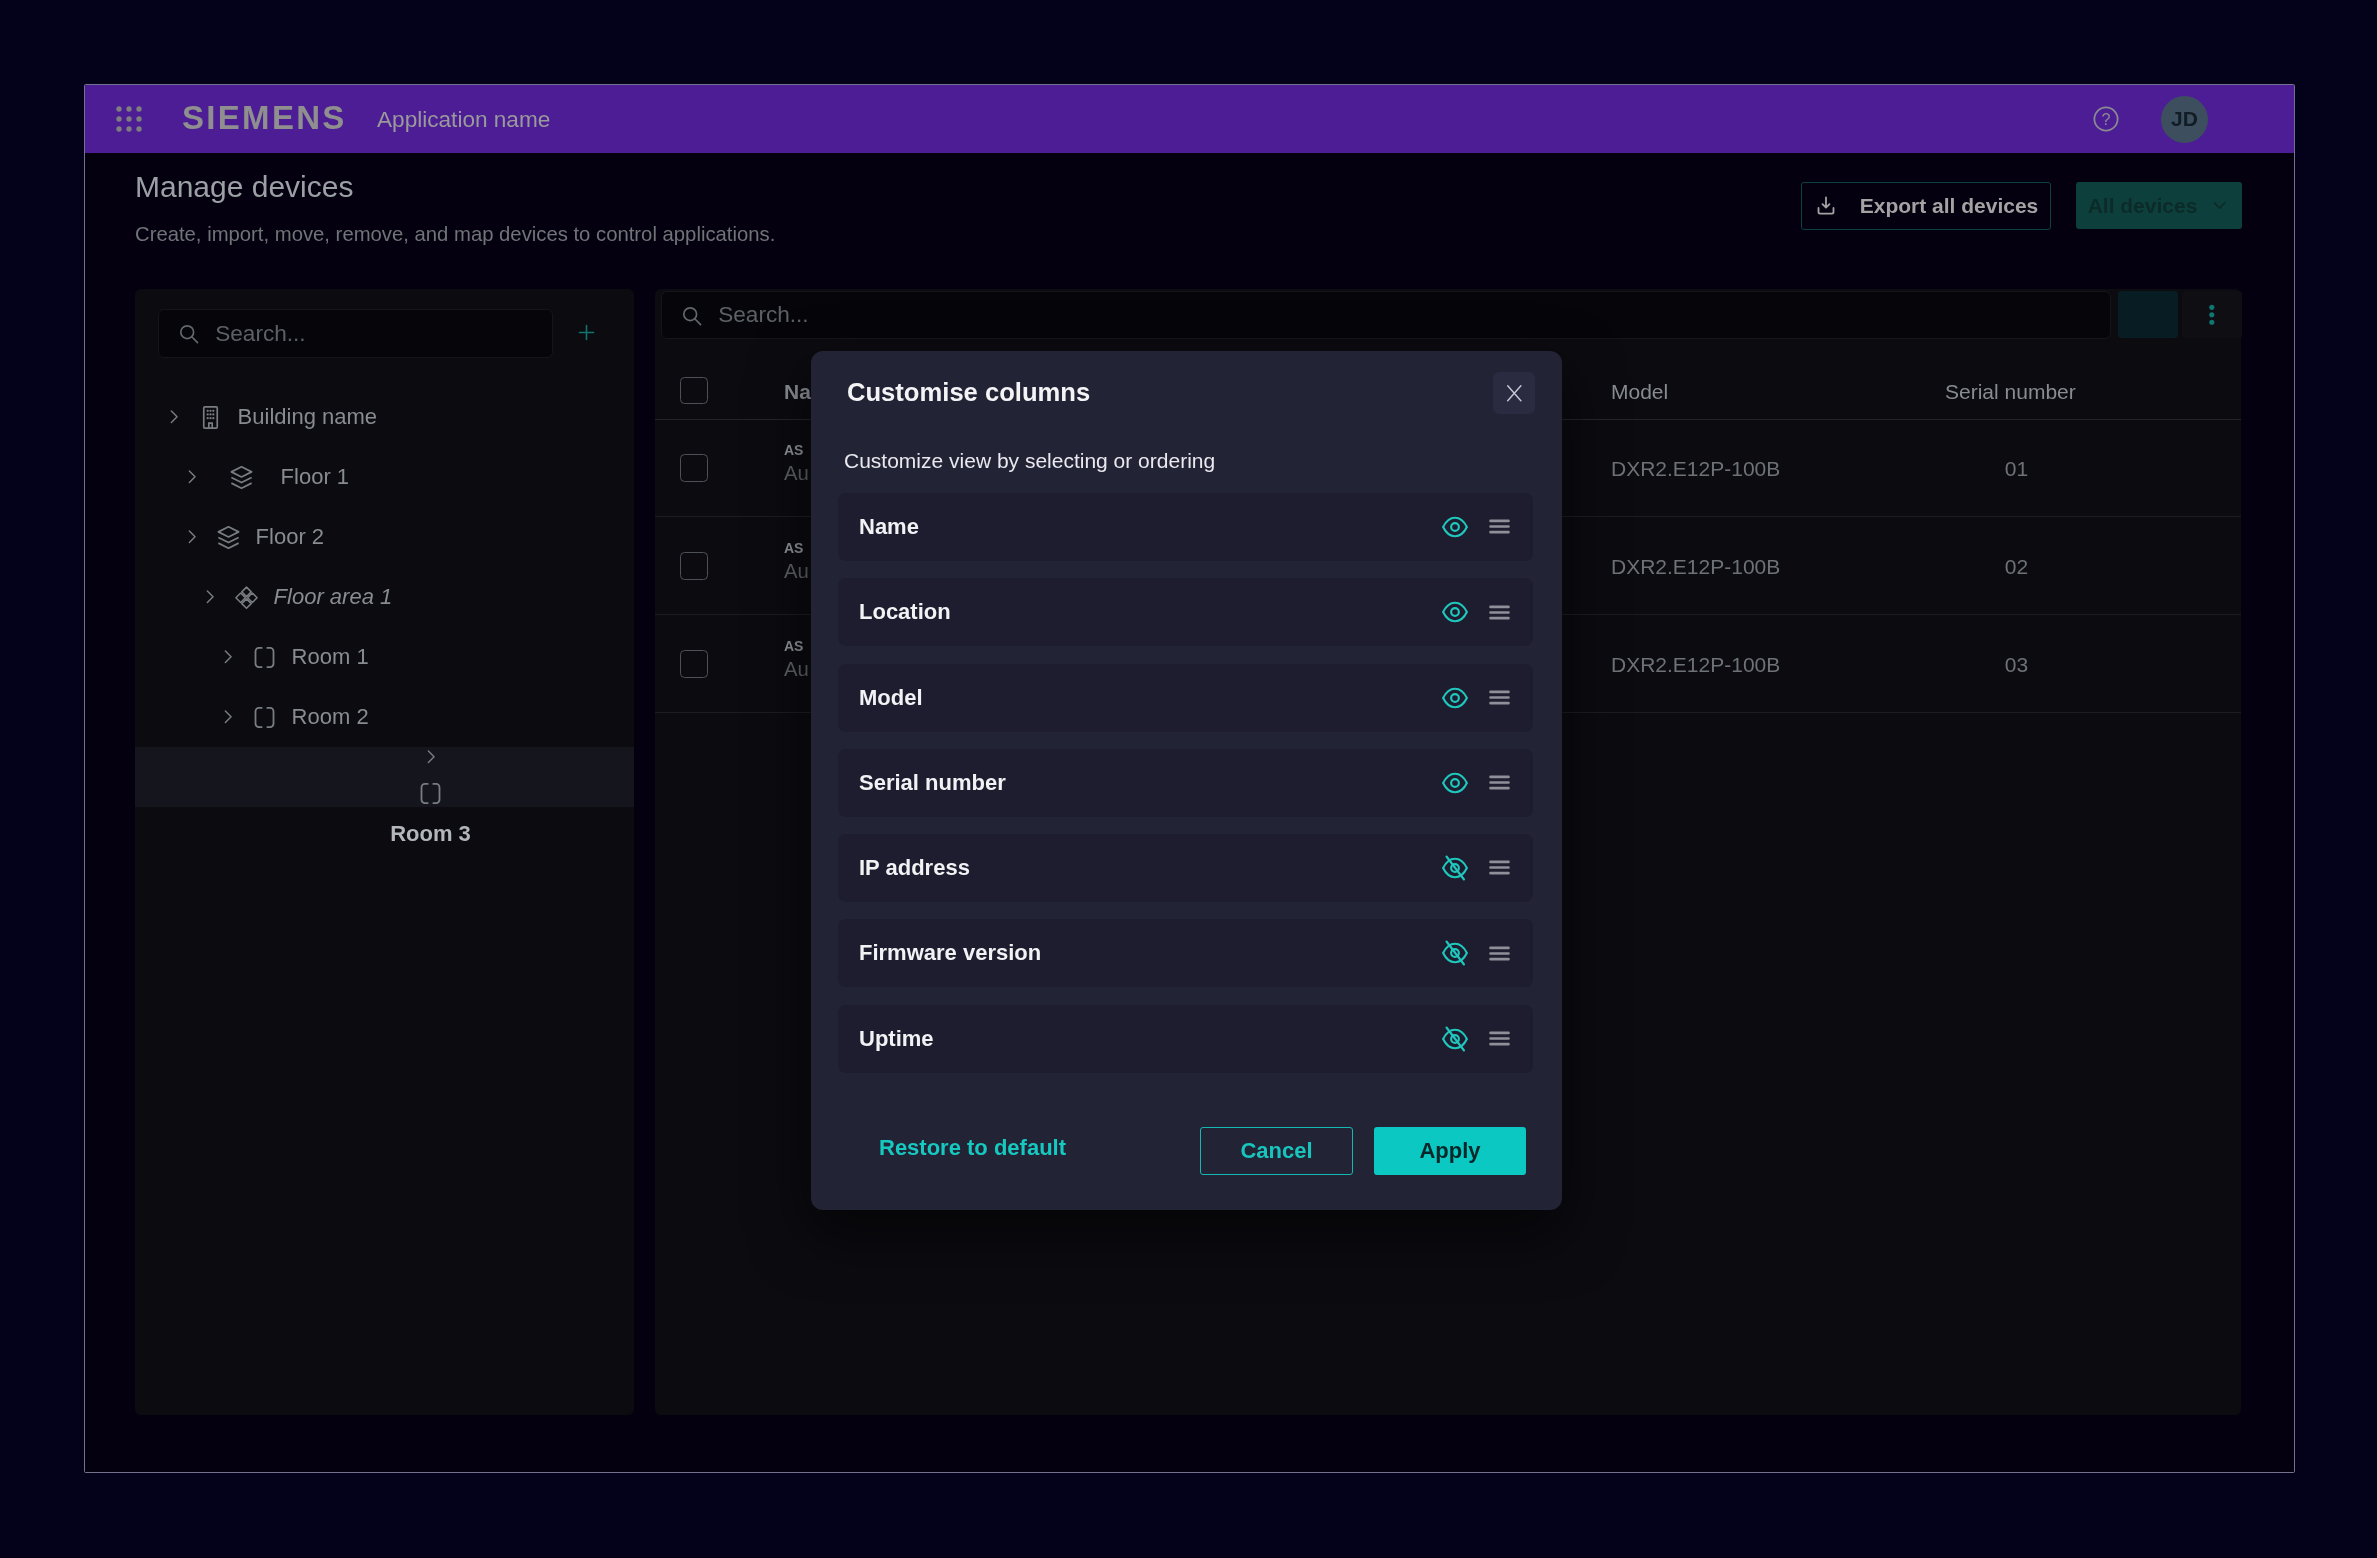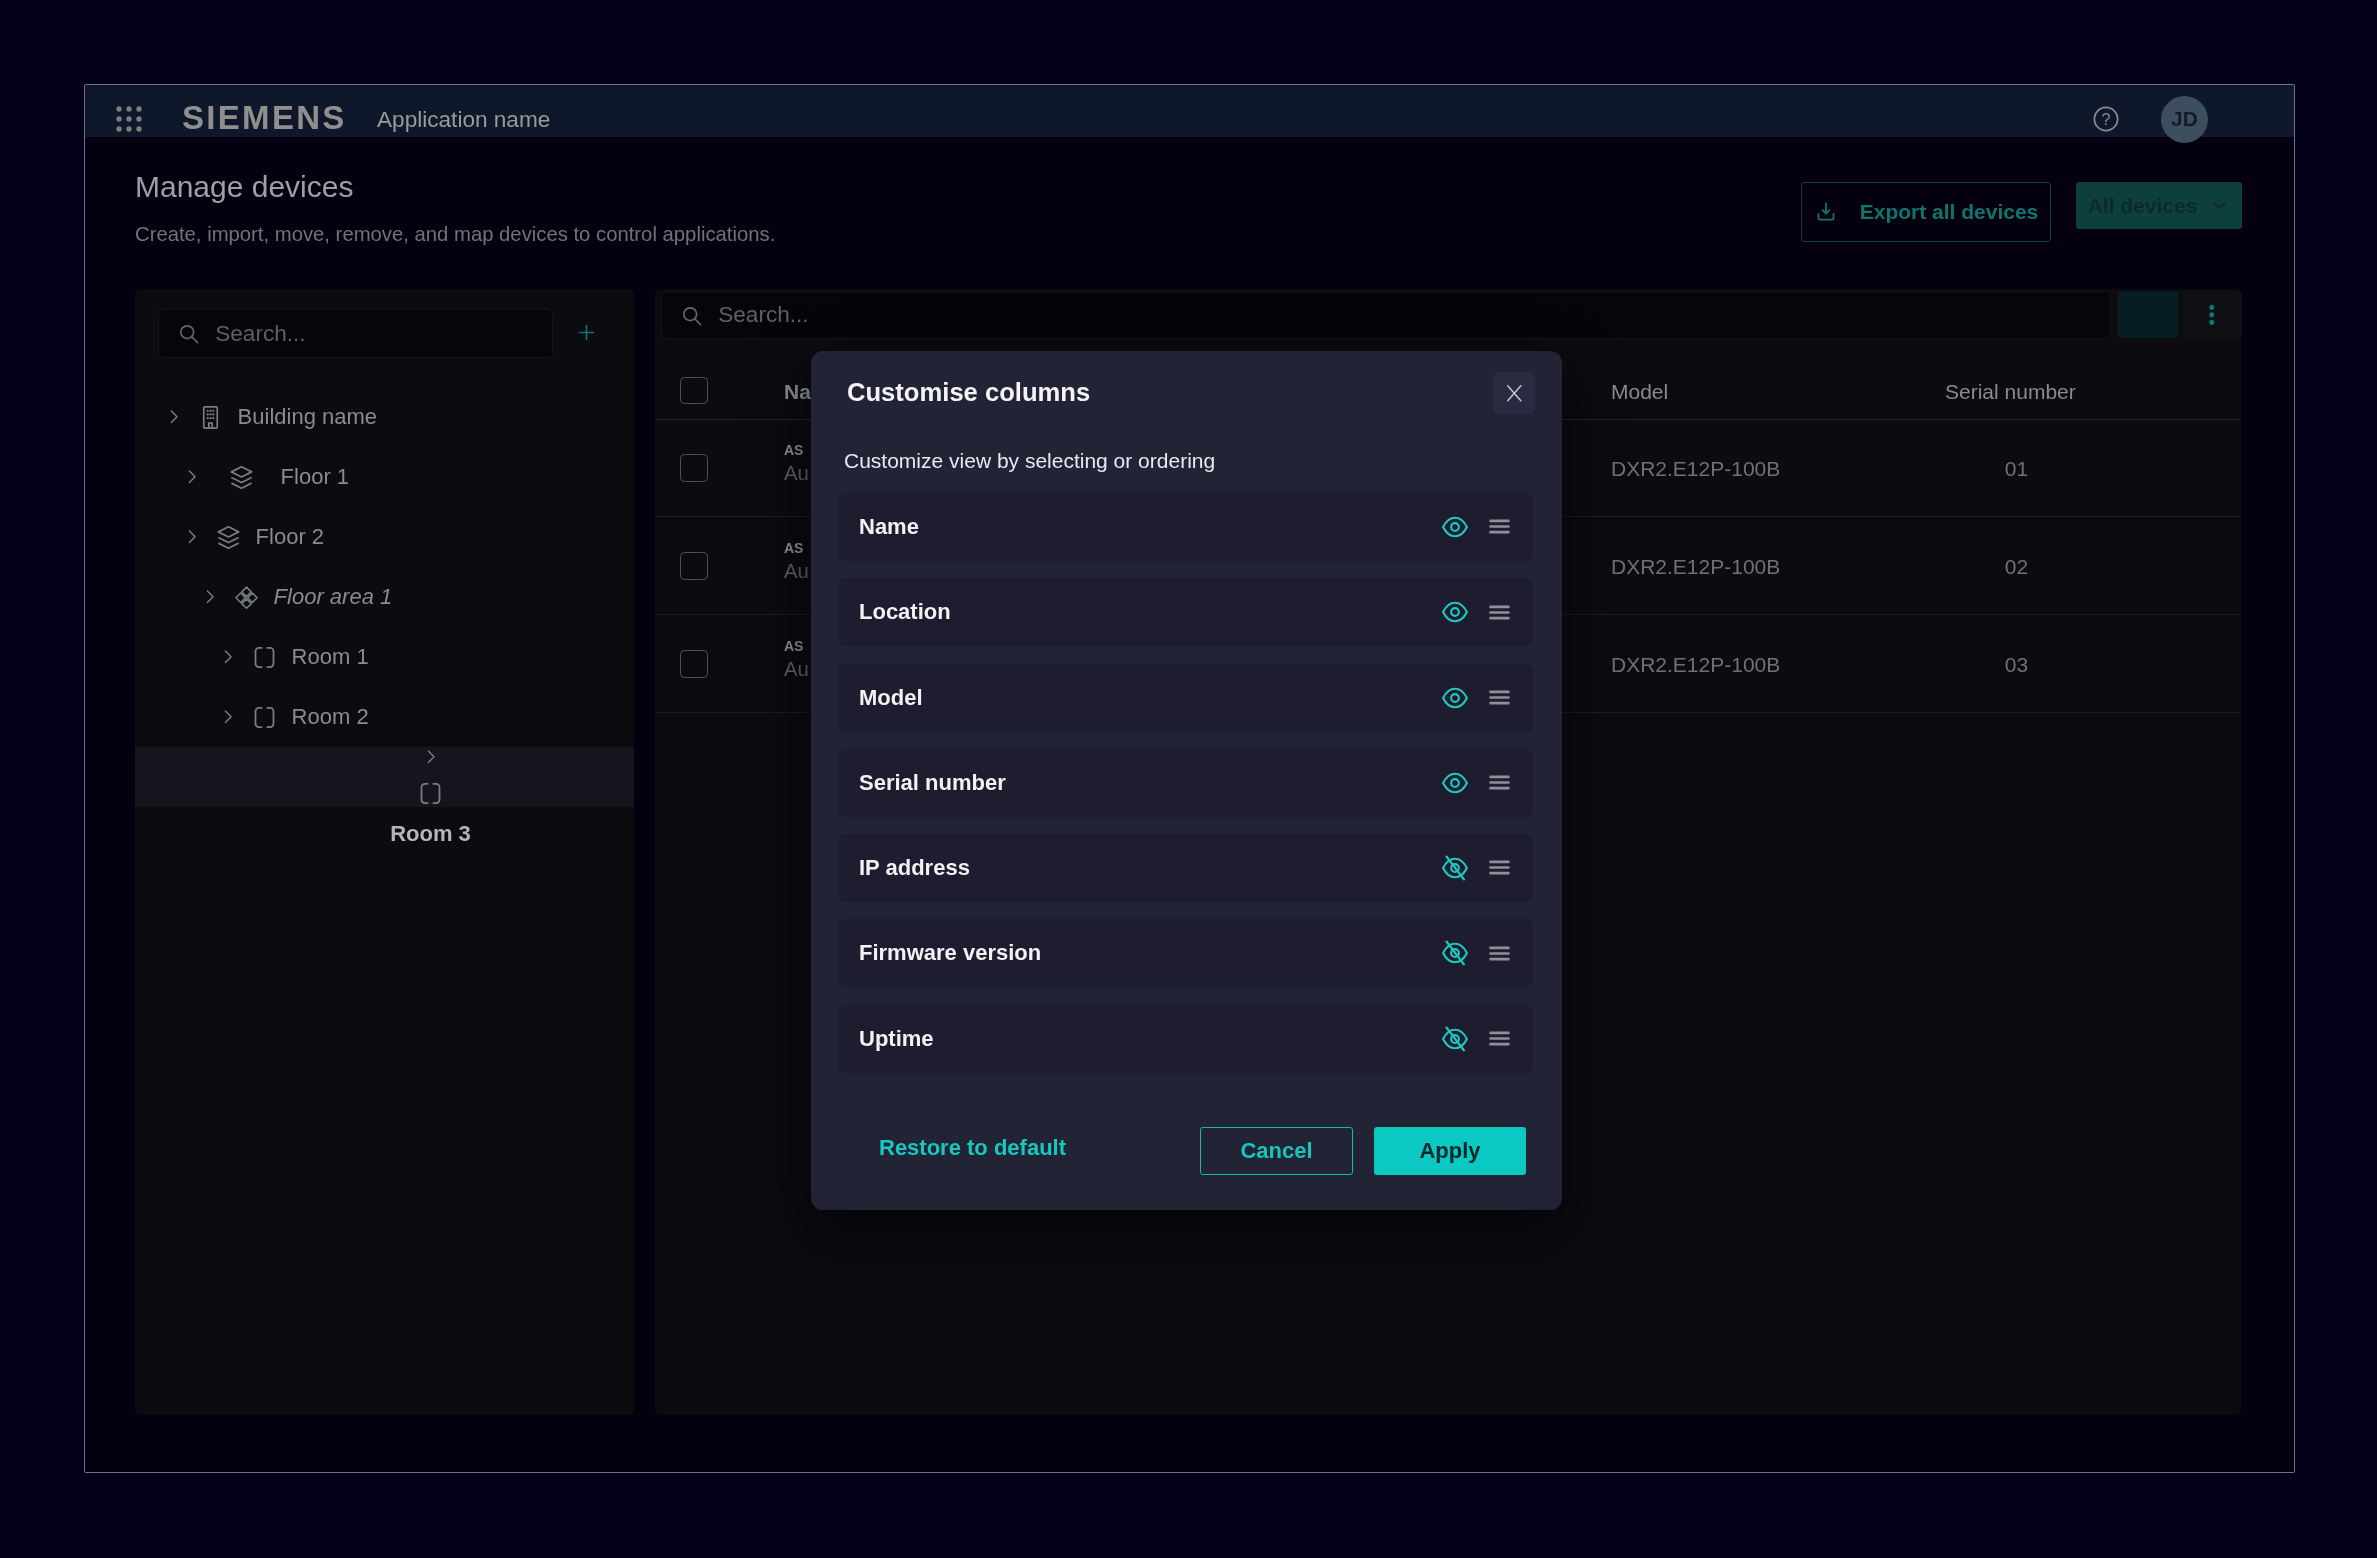--- a/index.html
+++ b/index.html
@@ -6,33 +6,33 @@
   body{width:2377px;height:1559px;position:relative;overflow:hidden;
        font-family:"Liberation Sans",sans-serif;-webkit-font-smoothing:antialiased;}
   .abs{position:absolute;}
   svg{display:block;}
 
   
   #window{left:84px;top:84px;width:2209px;height:1387px;background:#050010;
           border:1.5px solid #72728e;border-radius:1.5px;}
 
   
-  #topbar{left:0;top:0;width:100%;height:52px;background:#0f172a;}
+  #topbar{left:0;top:0;width:100%;height:68px;background:#4c1d95;}
   #launcher{left:28px;top:18px;width:32px;height:32px;color:#7e7e7e;cursor:pointer;}
   #brand{left:97px;top:14.3px;font-size:33px;font-weight:800;letter-spacing:2.3px;color:#8f8f8f;}
   #appname{left:292px;top:22px;font-size:22.6px;color:#9a9a9a;}
   #help{right:173px;top:19px;width:30px;height:30px;color:#8a8a90;}
   #avatar{right:86px;top:10.5px;width:47px;height:47px;border-radius:50%;background:#3d4f5f;
           color:#111c26;font-size:21px;font-weight:700;display:flex;align-items:center;justify-content:center;}
 
   
   #pagetitle{left:50px;top:85px;font-size:30px;color:#9aa0a4;}
   #pagesub{left:50px;top:138px;font-size:20.3px;color:#6f7477;}
-  #export-btn{left:1716px;top:97px;width:250px;height:60px;border:1.5px solid #0d4243;border-radius:3px;
-              color:#0f766e;display:flex;align-items:center;justify-content:center;gap:22px;
+  #export-btn{left:1716px;top:97px;width:250px;height:48px;border:1.5px solid #0d4243;border-radius:3px;
+              color:#a3a3a3;display:flex;align-items:center;justify-content:center;gap:22px;
               font-size:21px;font-weight:600;background:transparent;cursor:pointer;}
   #scope-btn{left:1991px;top:97px;width:166px;height:47px;background:#0d403d;border-radius:3px;border:none;
              color:#0c2a28;display:flex;align-items:center;justify-content:center;gap:12px;
              font-size:21px;font-weight:600;cursor:pointer;}
 
   
   .panel{background:#0b0b10;border-radius:6px;}
   #sidebar{left:50px;top:204px;width:499px;height:1126px;}
   #content{left:570px;top:204px;width:1586px;height:1126px;}
 

